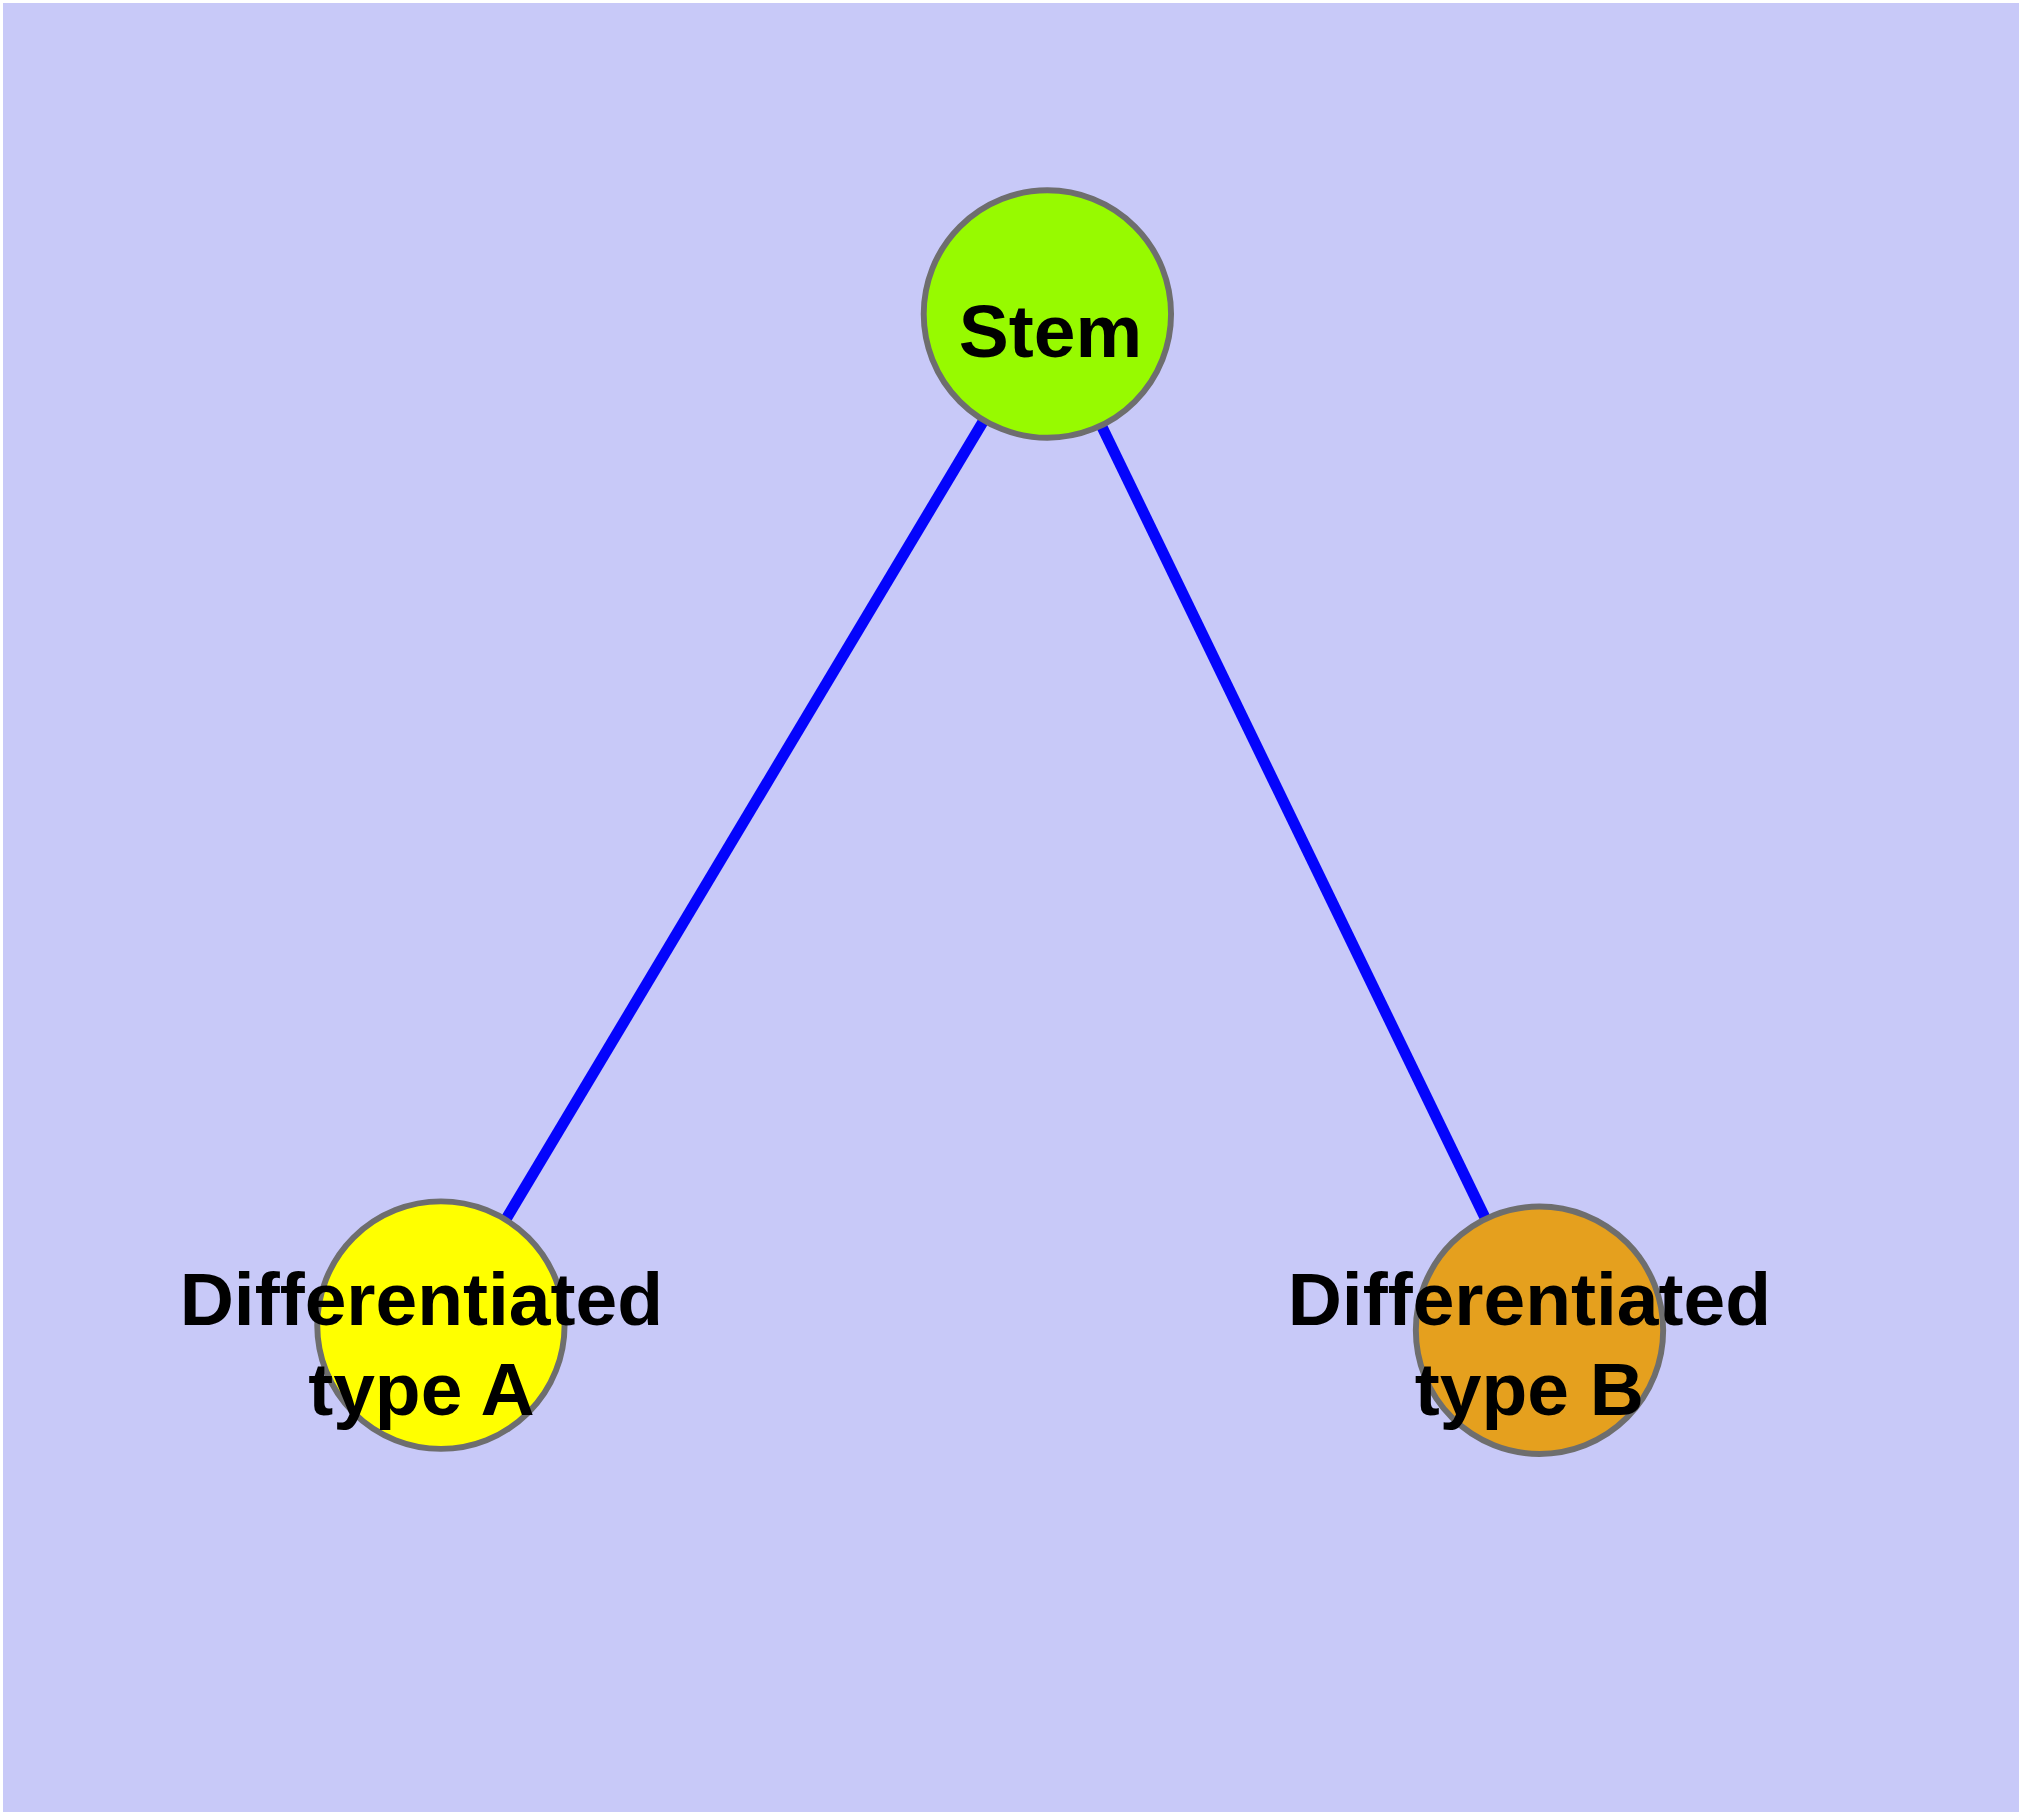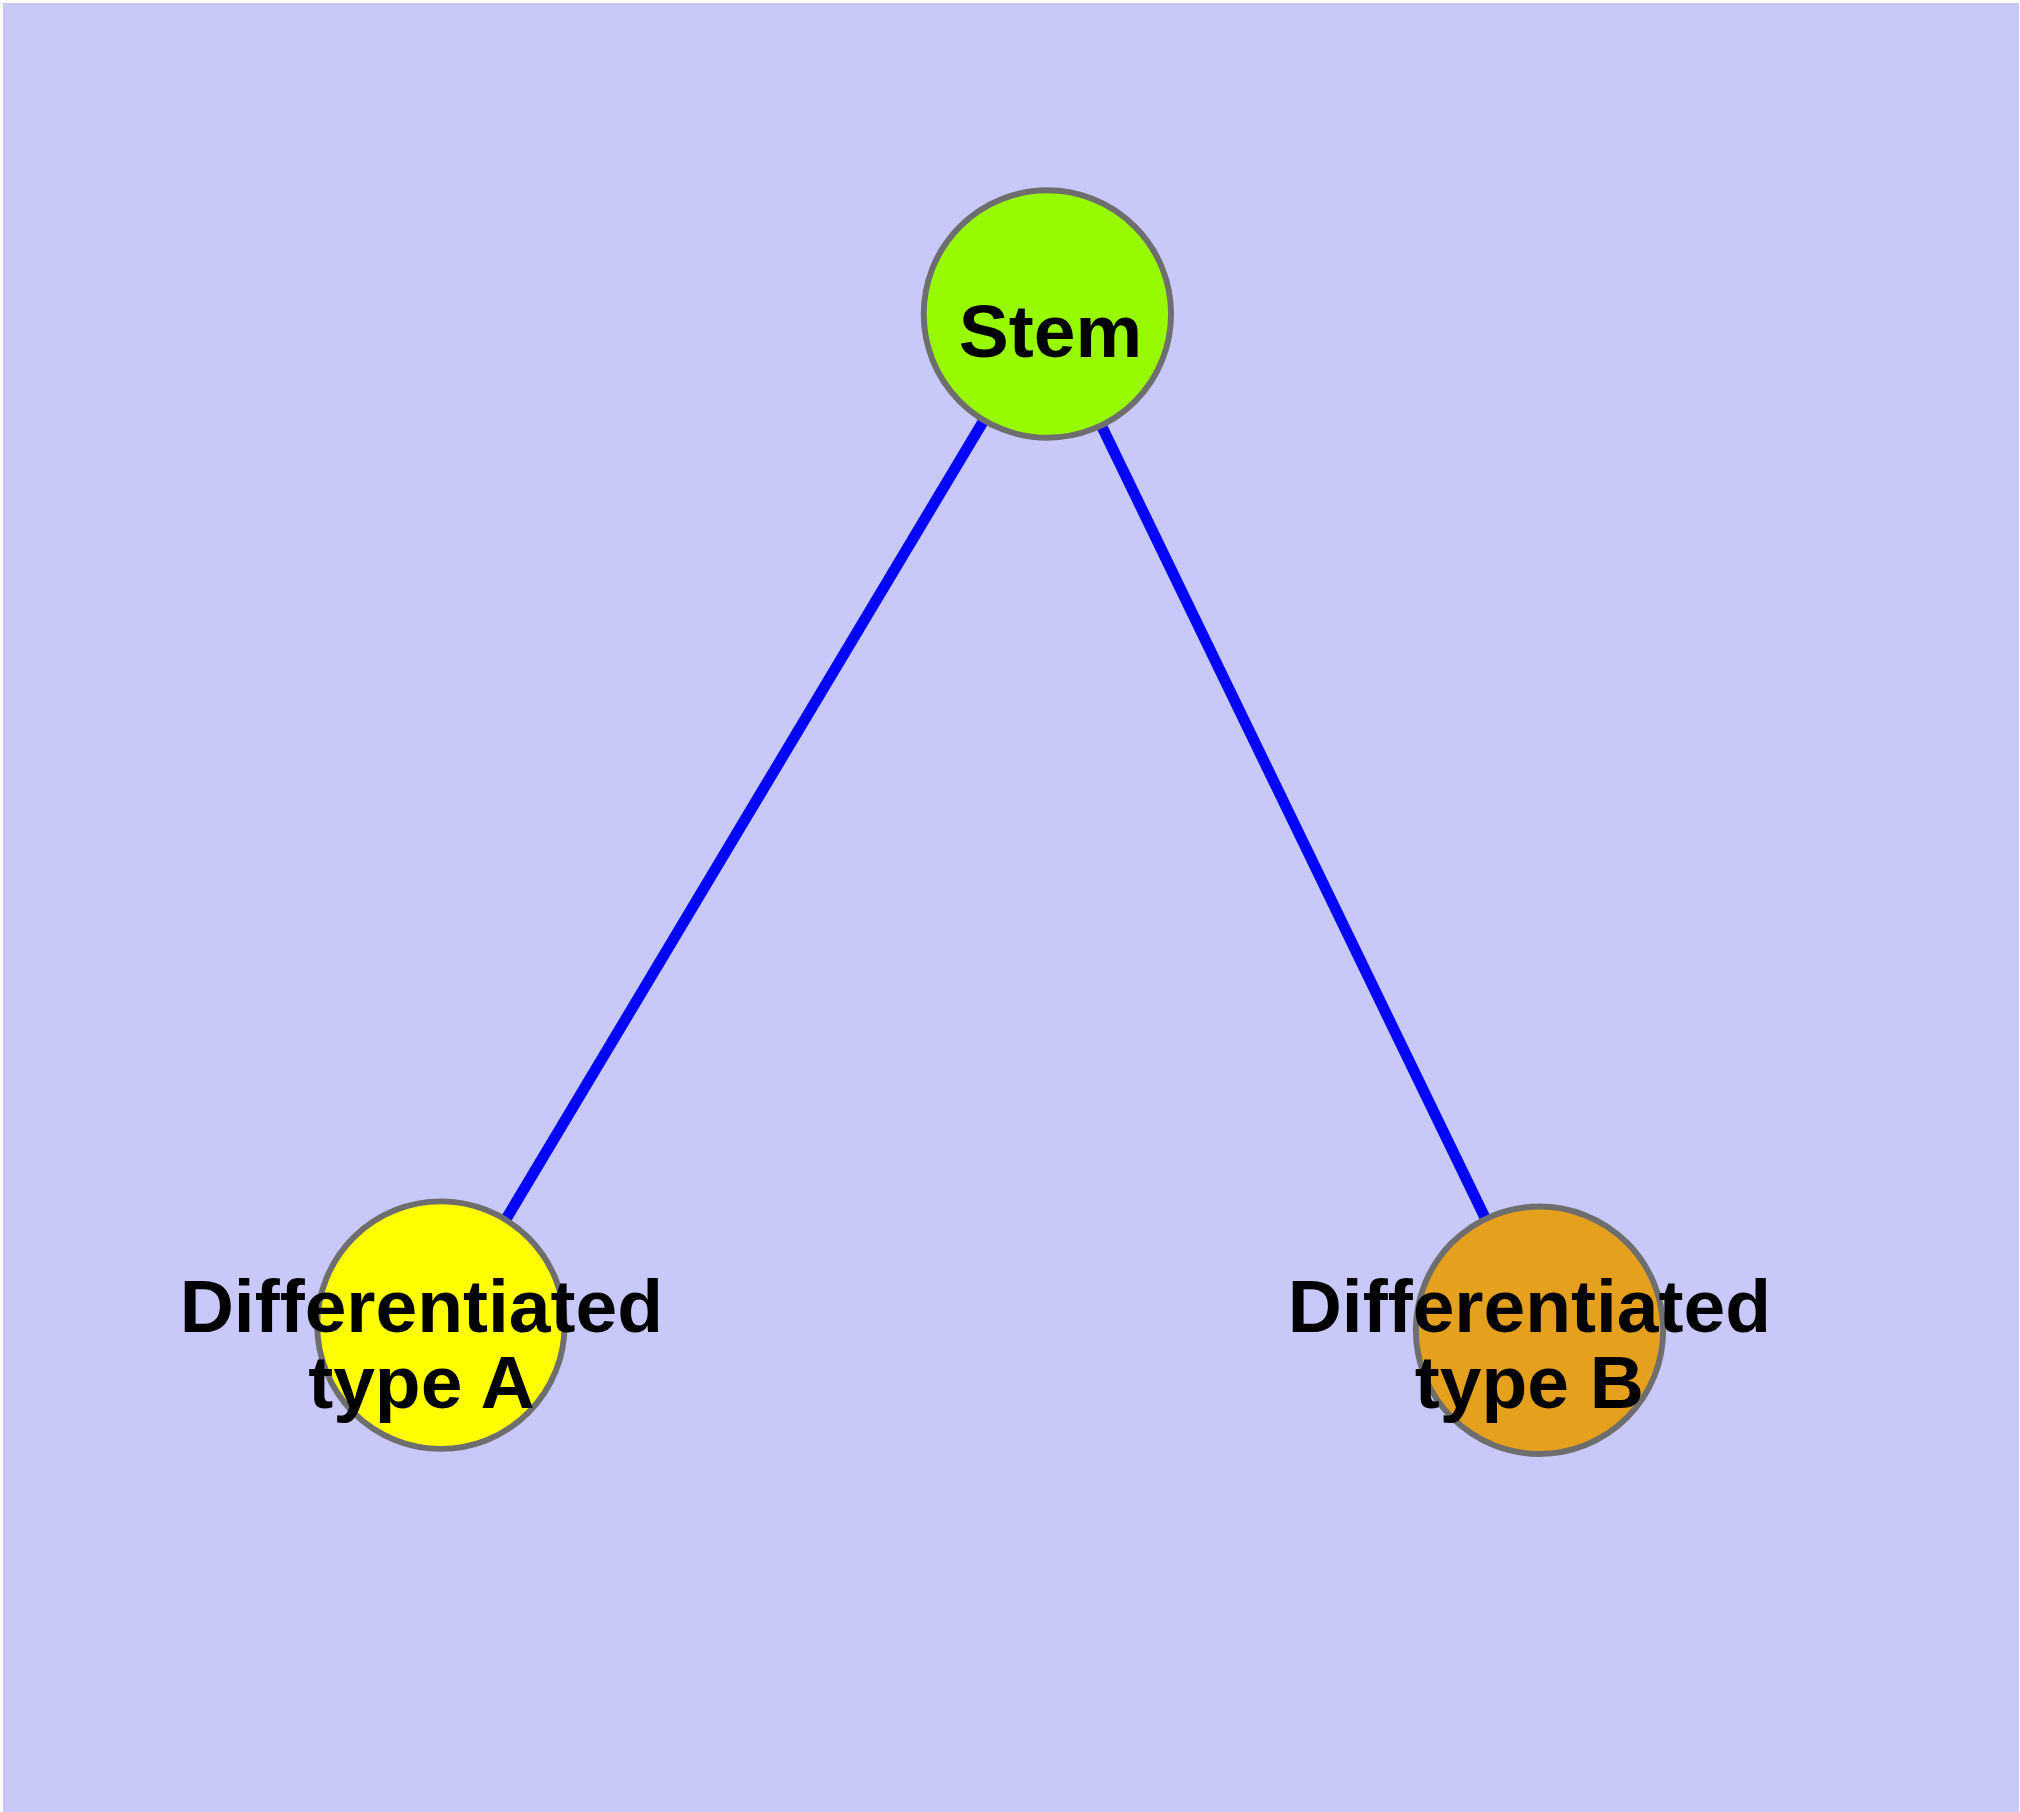--- a/index.html
+++ b/index.html
@@ -31,21 +31,21 @@
     height: 100%;
     display: block;
   }
   .node-label {
     position: absolute;
     transform: translate(-50%, -50%);
     text-align: center;
     white-space: pre-line;
     font-weight: bold;
     font-size: 75px;
-    line-height: 76px;
+    line-height: 90px;
     color: #000000;
     letter-spacing: 0px;
   }
   .node-label.single {
     line-height: 85px;
   }
   
   #label-stem   { left: 1047px; top:  320px; margin-top: 8px; }
   #label-type-a { left:  418px; top: 1341px; }
   #label-type-b { left: 1526px; top: 1341px; }

